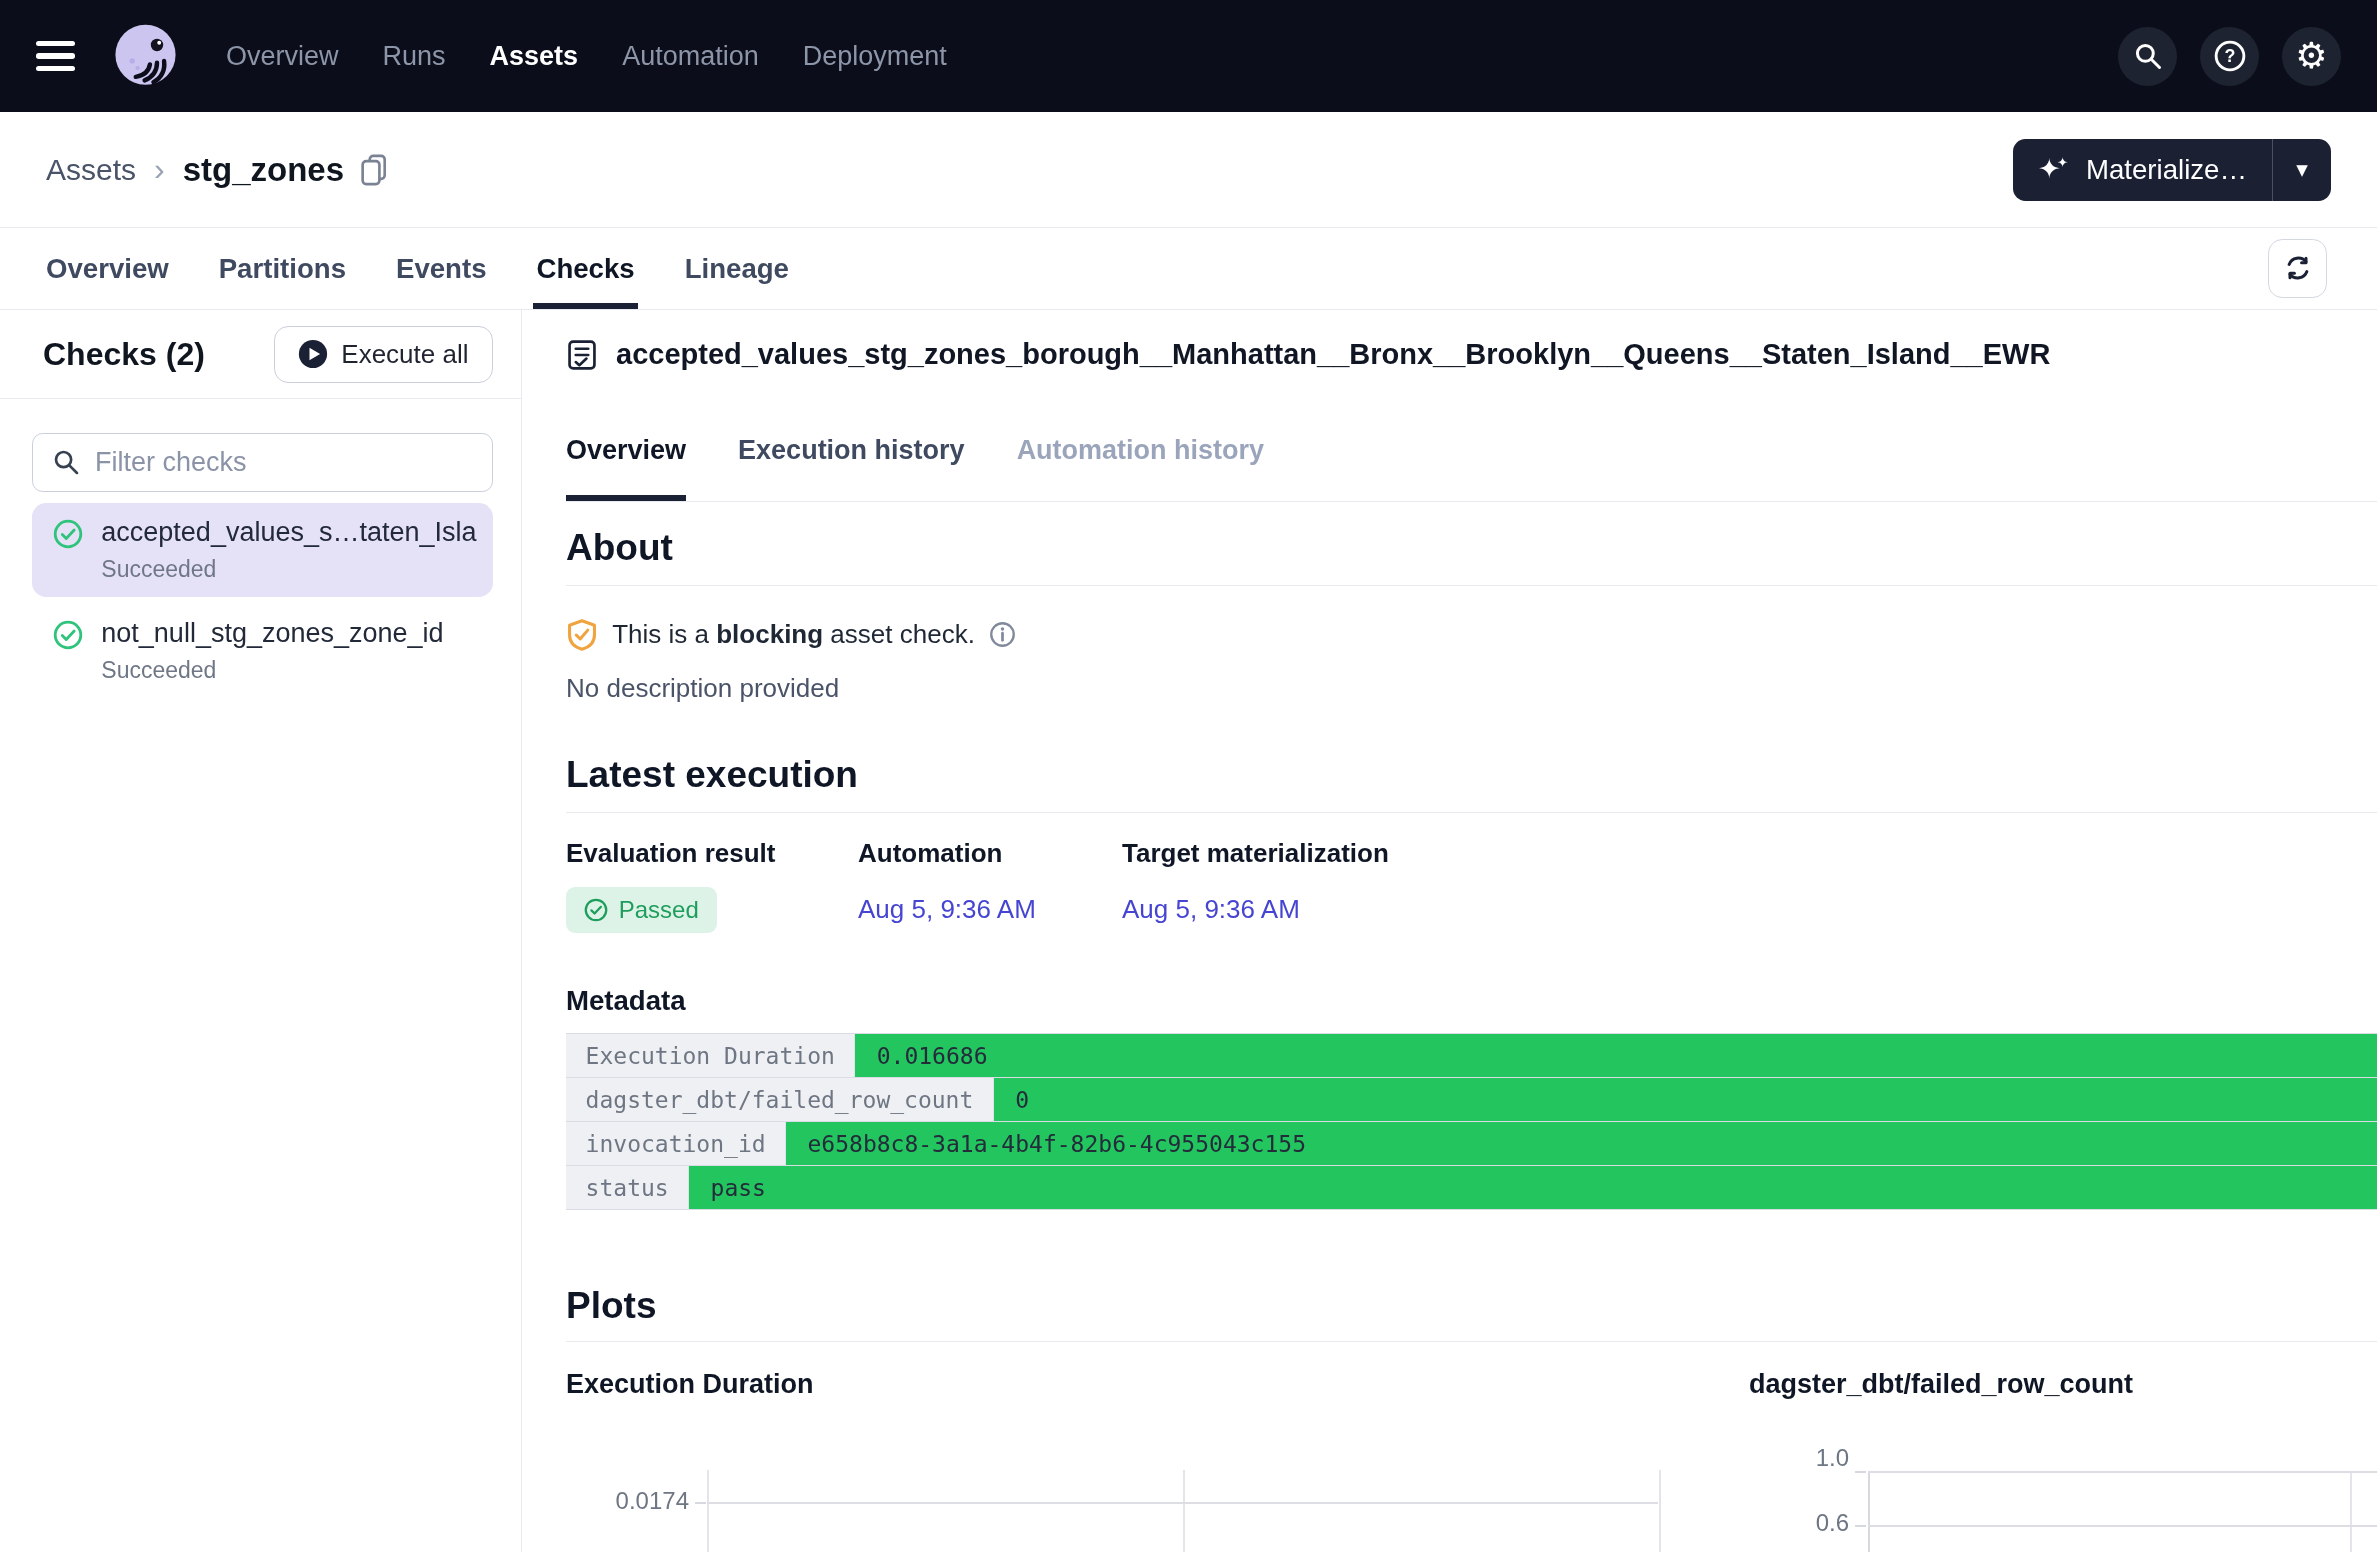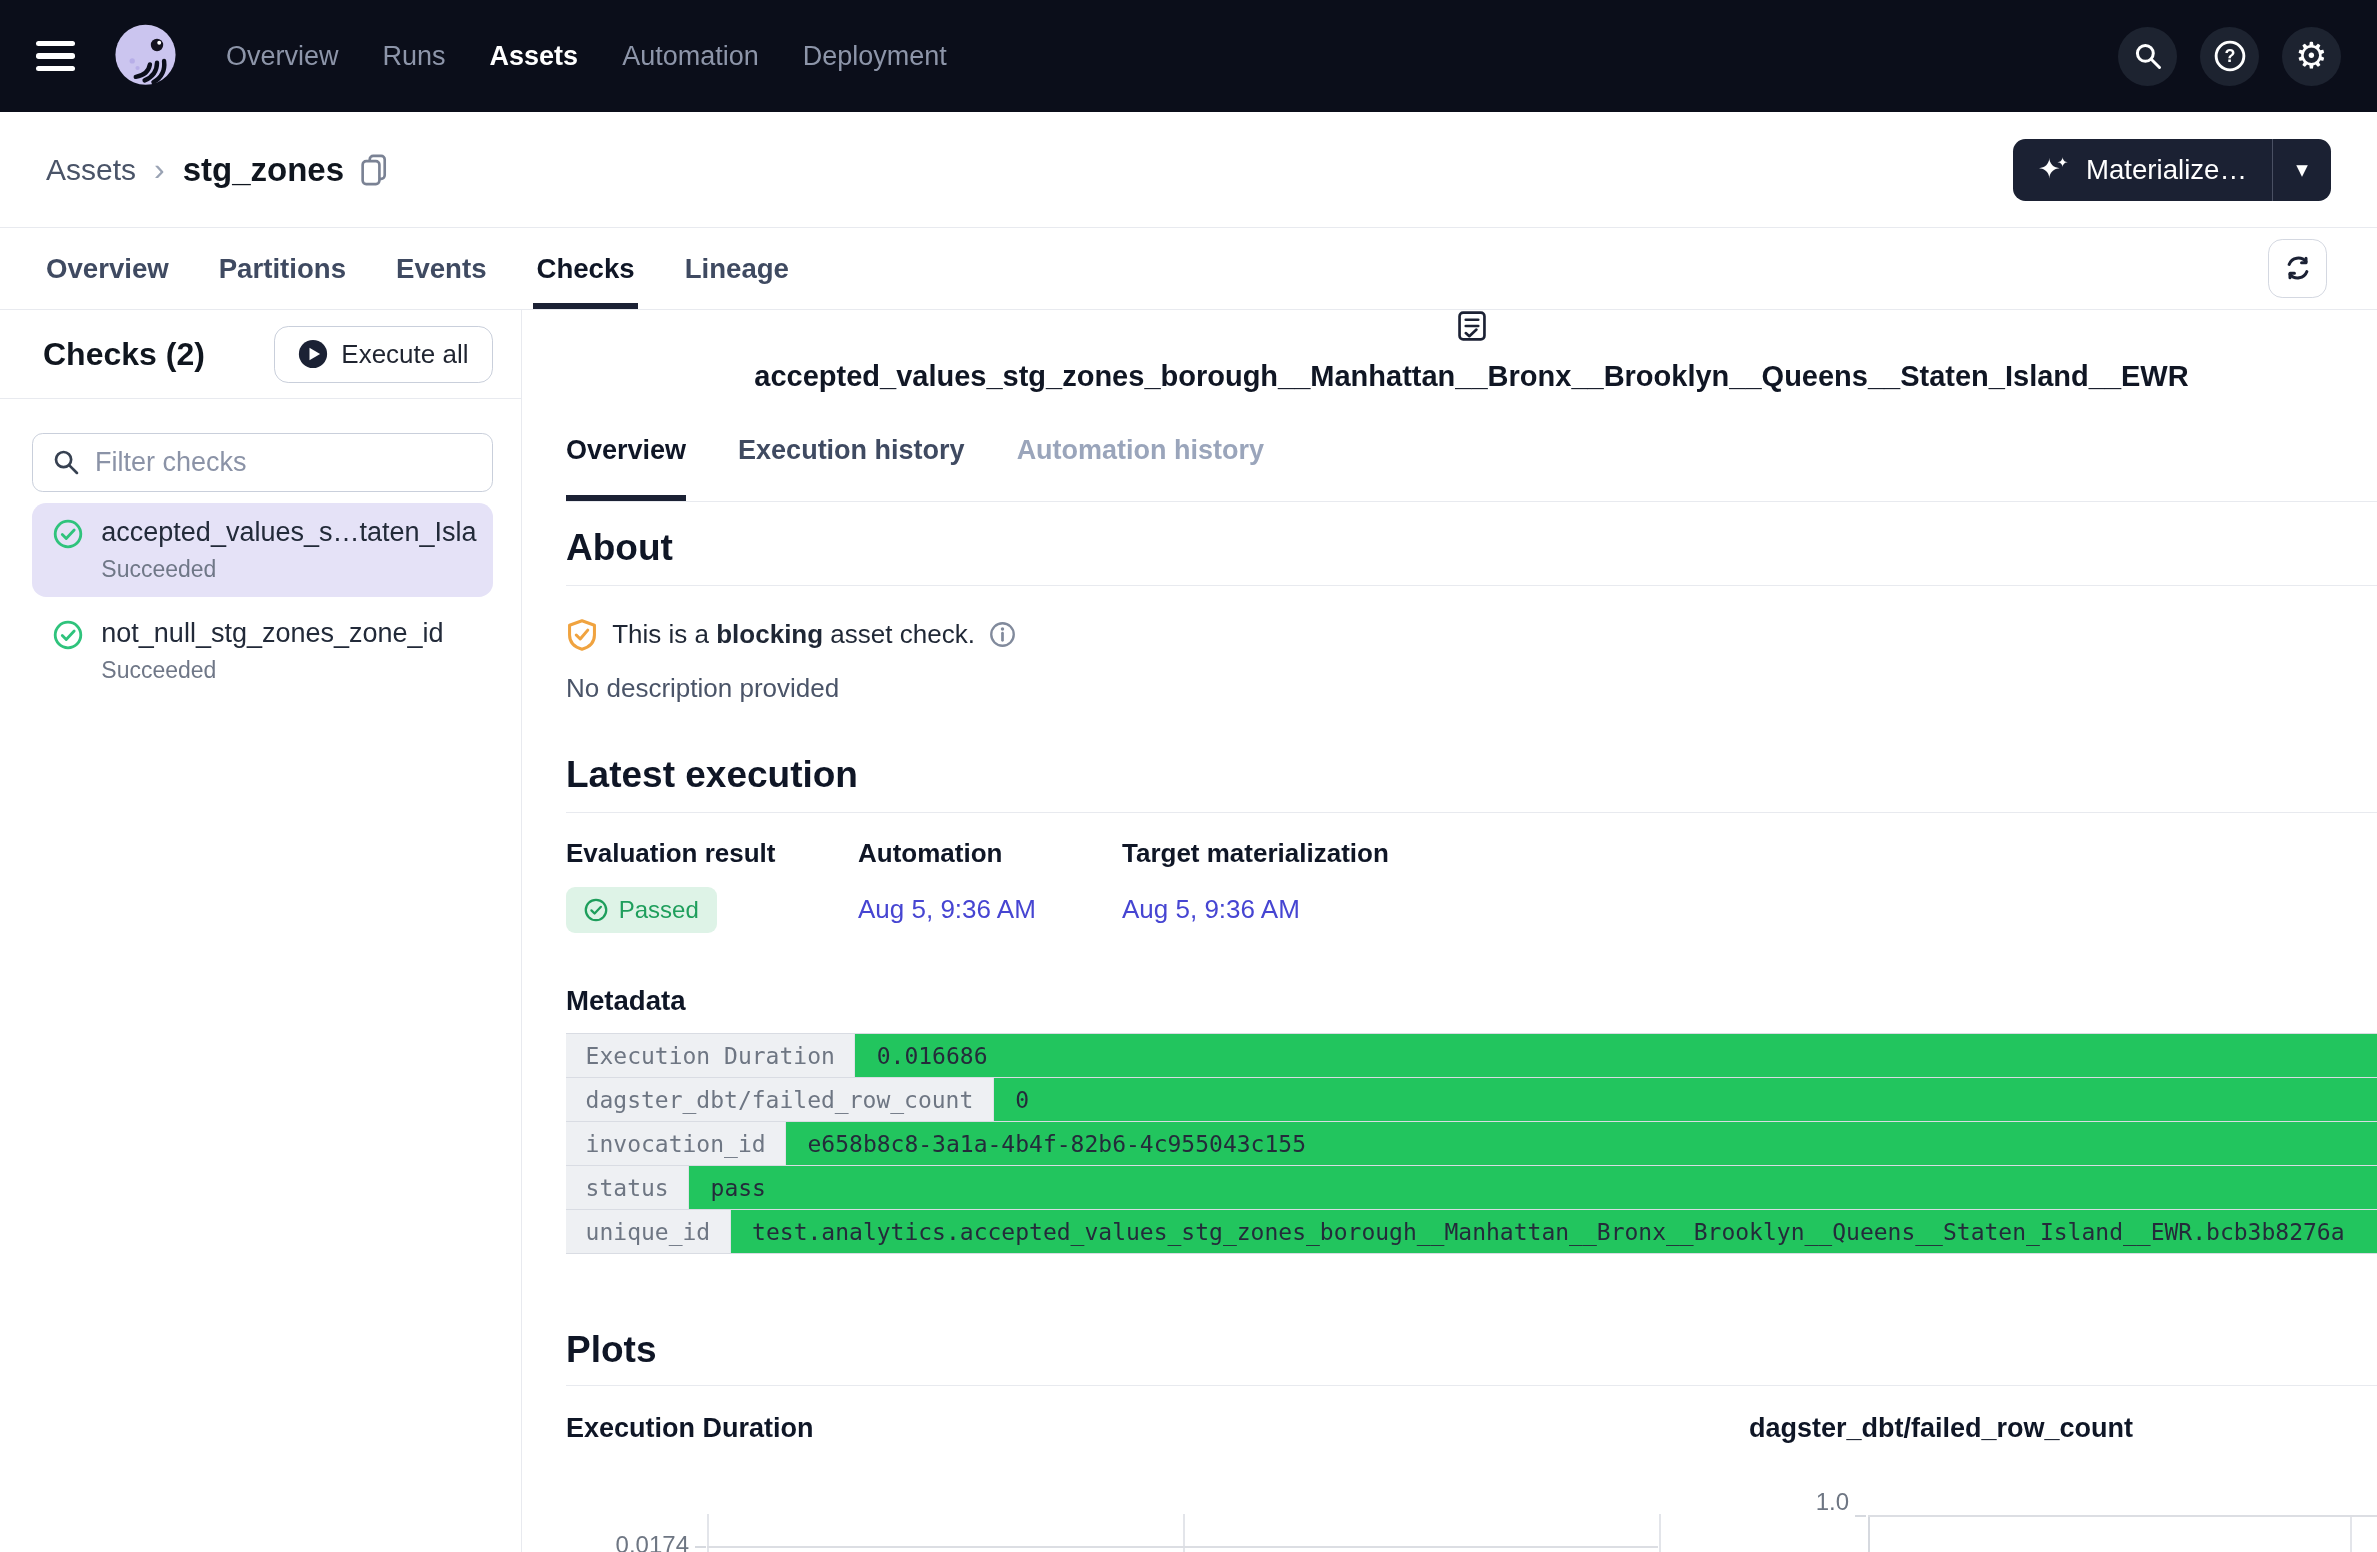--- a/index.html
+++ b/index.html
@@ -59,21 +59,21 @@
   .check-list { margin-top:10.7px; }
   .check-item { width:461px; margin-left:32px; border-radius:14.2px; padding:14.2px 16px 14.2px 21.3px;
     display:flex; gap:18px; cursor:pointer; margin-bottom:7.1px; }
   .check-item.selected { background:#e5e2f7; }
   .check-texts { min-width:0; }
   .check-name { font-size:27px; color:#222a39; white-space:nowrap; overflow:hidden; }
   .check-status { font-size:23px; color:#6f7787; margin-top:8px; }
 
   
   .main { flex:1; padding-left:44px; min-width:0; }
-  .main-title-row { height:89px; display:flex; align-items:center; gap:18px;flex-direction:column; }
+  .main-title-row { height:89px; display:flex; align-items:center; gap:18px; }
   .main-title { font-size:29px; font-weight:600; color:#101624; white-space:nowrap; overflow:hidden; }
   .subtabs { height:103px; display:flex; align-items:stretch; gap:52px; border-bottom:0.9px solid #e8eaef; }
   .stab { display:flex; align-items:center; font-size:27px; color:#3f4a61; font-weight:600; cursor:pointer; position:relative; }
   .stab.active { color:#0f1626; font-weight:700; }
   .stab.active::after { content:""; position:absolute; left:0; right:0; bottom:0; height:6.2px; background:#1b2134; }
   .stab.disabled { color:#9aa5bb; cursor:default; }
 
   .sec-h { font-size:37px; font-weight:700; color:#0f1626; }
   .divider { height:0.9px; background:#e8eaef; }
 
@@ -313,24 +313,20 @@
         <div class="meta-v">0</div>
       </div>
       <div class="meta-row">
         <div class="meta-k">invocation_id</div>
         <div class="meta-v">e658b8c8-3a1a-4b4f-82b6-4c955043c155</div>
       </div>
       <div class="meta-row">
         <div class="meta-k">status</div>
         <div class="meta-v">pass</div>
       </div>
-      <div class="meta-row">
-        <div class="meta-k">unique_id</div>
-        <div class="meta-v">test.analytics.accepted_values_stg_zones_borough__Manhattan__Bronx__Brooklyn__Queens__Staten_Island__EWR.bcb3b8276a</div>
-      </div>
     </div>
 
     <div class="sec-h" style="margin-top:75px;">Plots</div>
     <div class="divider" style="margin-top:14.2px;"></div>
 
     <div class="charts">
 
       <div class="chart-title" style="left:0;">Execution Duration</div>
       <div class="gl-v" style="left:141px; top:101px; height:112px;"></div>
       <div class="gl-v" style="left:617px; top:101px; height:112px;"></div>

